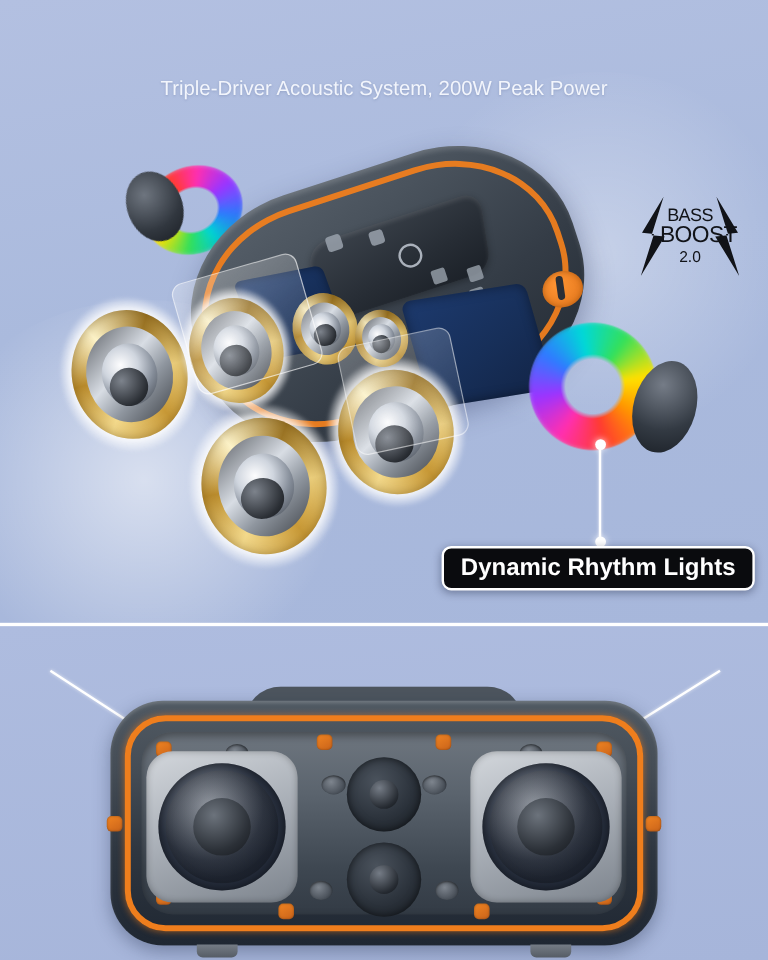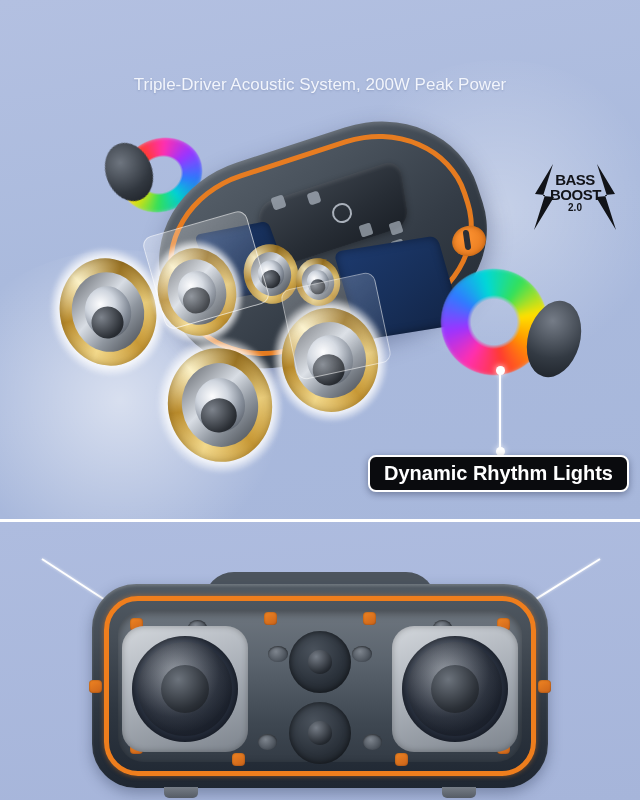--- a/index.html
+++ b/index.html
@@ -26,38 +26,38 @@
   
   #page-title {
     position:absolute; top:22px; left:0; width:640px; text-align:center;
     font-size:34px; font-weight:bold; color:#ffffff; letter-spacing:-.3px;
     text-shadow:0 1px 3px rgba(80,95,140,.35);
   }
   .subtitle {
     position:absolute; left:0; width:640px; text-align:center;
     font-size:17px; color:#f2f5fc; text-shadow:0 1px 2px rgba(80,95,140,.3);
   }
-  #subtitle-1 { top:75px; }
+  #subtitle-1 { top:64px; }
   #subtitle-2 { top:92px; }
   #subtitle-2 b { font-weight:bold; color:#ffffff; }
 
   
   #bass-badge {
     position:absolute; left:533px; top:163px; width:84px; height:68px;
   }
   #bass-badge .bolt { position:absolute; width:22px; height:66px; }
   #bass-badge .bolt-l { left:0; top:1px; }
   #bass-badge .bolt-r { right:0; top:1px; transform:scaleX(-1); }
   #bass-badge .txt {
     position:absolute; left:17px; top:9px; width:50px; text-align:center;
-    color:#111318; font-weight:bold; line-height:1.02;
+    color:#111318; font-weight:normal; line-height:1.02;
   }
   #bass-badge .t1 { font-size:15px; letter-spacing:-.5px; }
-  #bass-badge .t2 { font-size:15px; letter-spacing:-.5px; }
-  #bass-badge .t3 { font-size:10px; letter-spacing:0px; }
+  #bass-badge .t2 { font-size:19px; letter-spacing:-.5px; }
+  #bass-badge .t3 { font-size:13px; letter-spacing:0px; }
 
   
   #hero-speaker { position:absolute; left:100px; top:130px; width:470px; height:300px; }
 
   .body-shell {
     position:absolute; border-radius:50%;
   }
 
   
   .rgb-ring { position:absolute; border-radius:50%; filter:blur(2.2px); }

